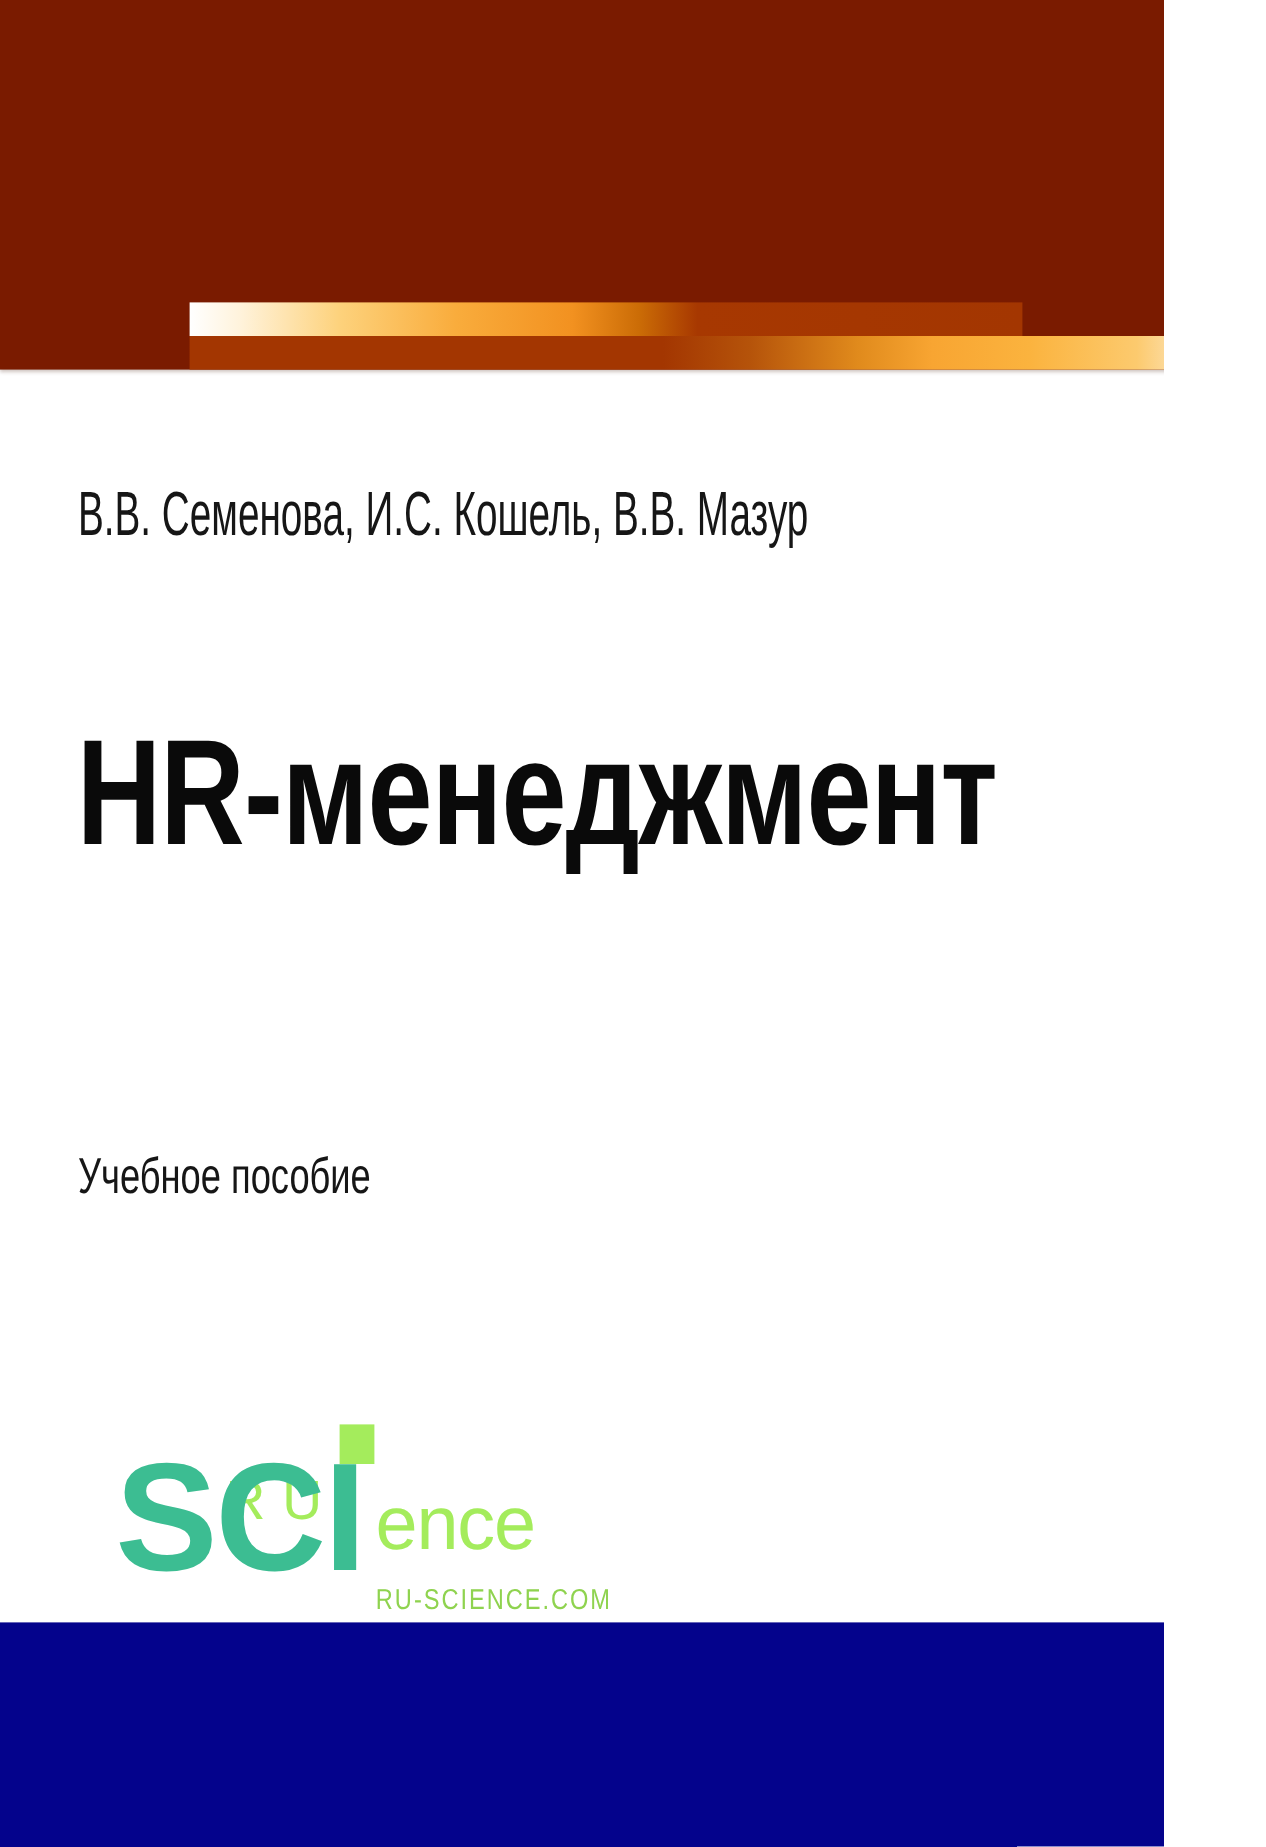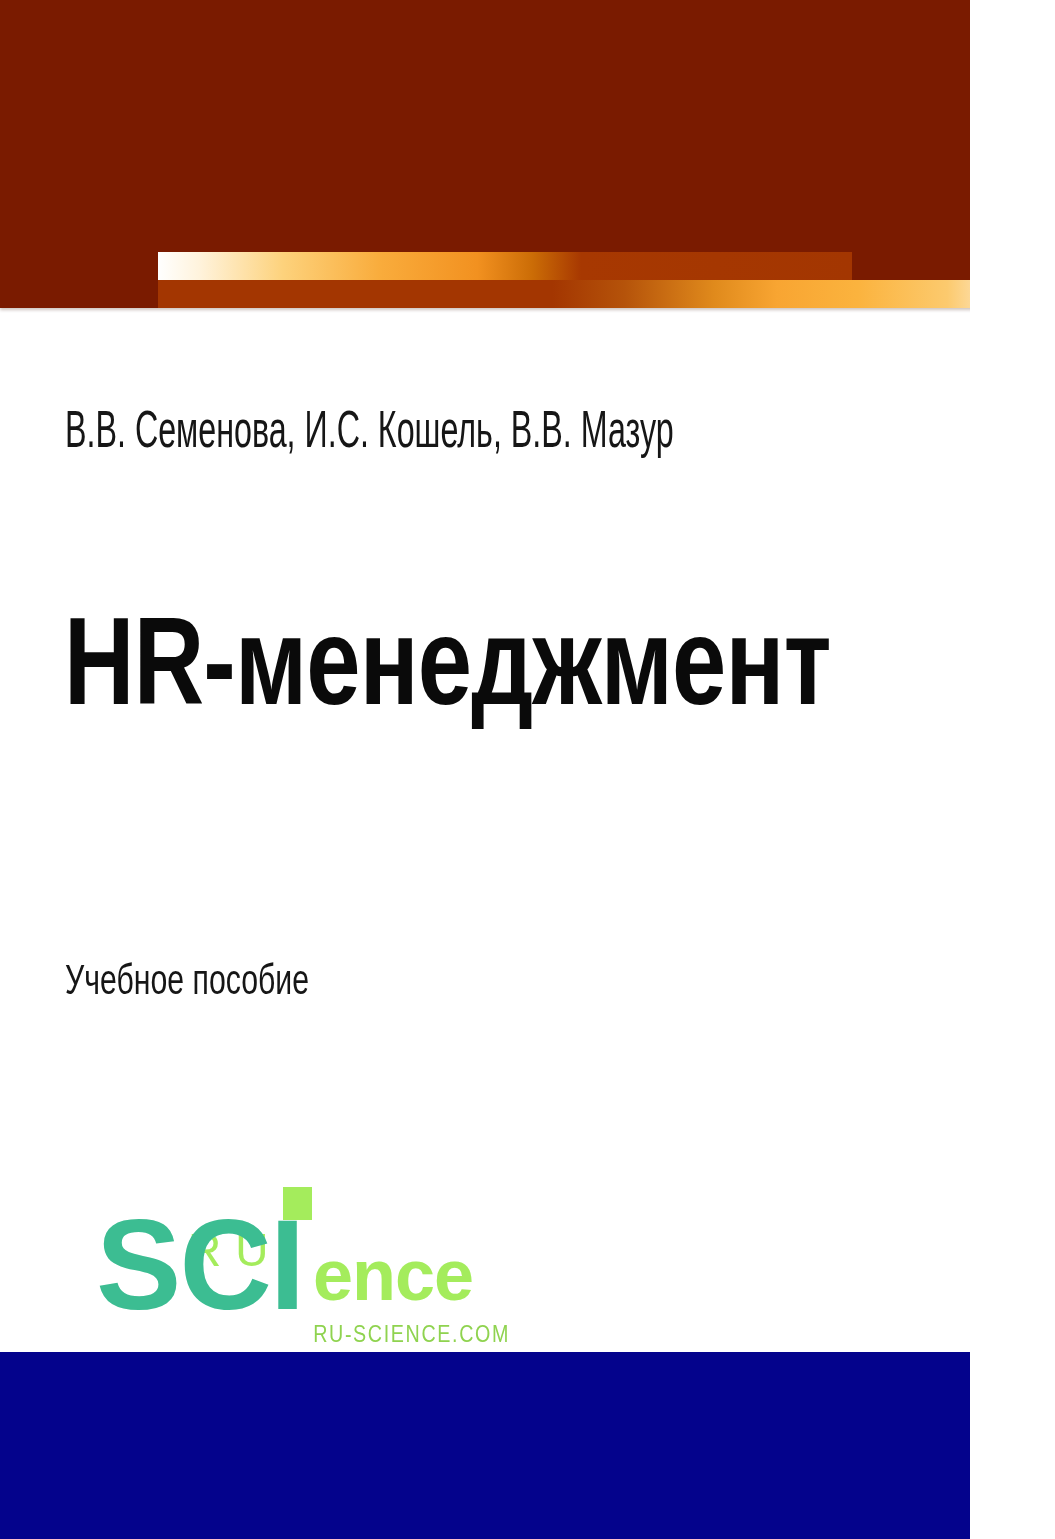--- a/index.html
+++ b/index.html
@@ -121,23 +121,23 @@
     line-height: 1;
     font-weight: 700;
     color: var(--logo-teal, #3cbd92);
     white-space: nowrap;
     letter-spacing: -2px;
   }
   .logo-ence {
     position: absolute;
     left: 213px;
     top: 56px;
-    font-size: 72px;
+    font-size: 63px;
     line-height: 1;
-    font-weight: 700;
+    font-weight: 400;
     color: var(--logo-lime, #a4ec5c);
     white-space: nowrap;
     letter-spacing: -1px;
   }
   .logo-domain {
     position: absolute;
     right: 0;
     top: 139px;
     font-size: 24px;
     line-height: 1;

